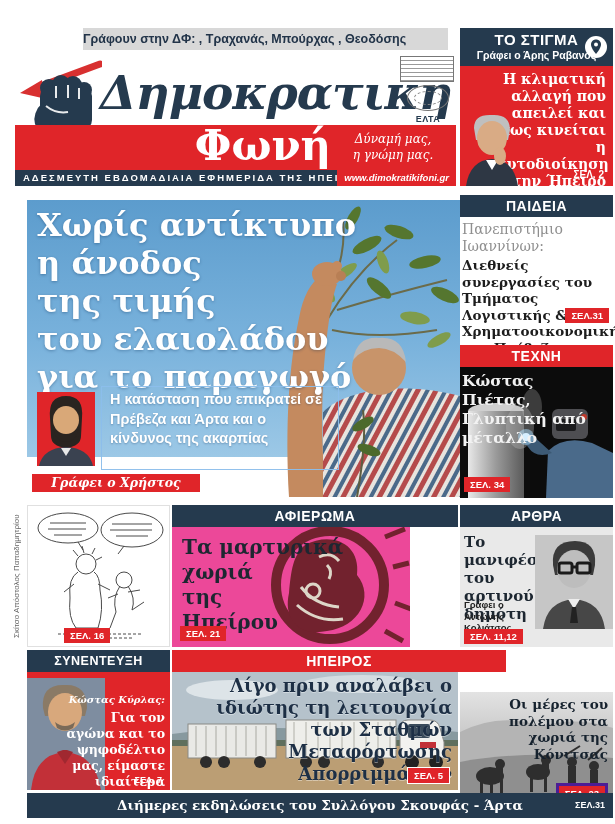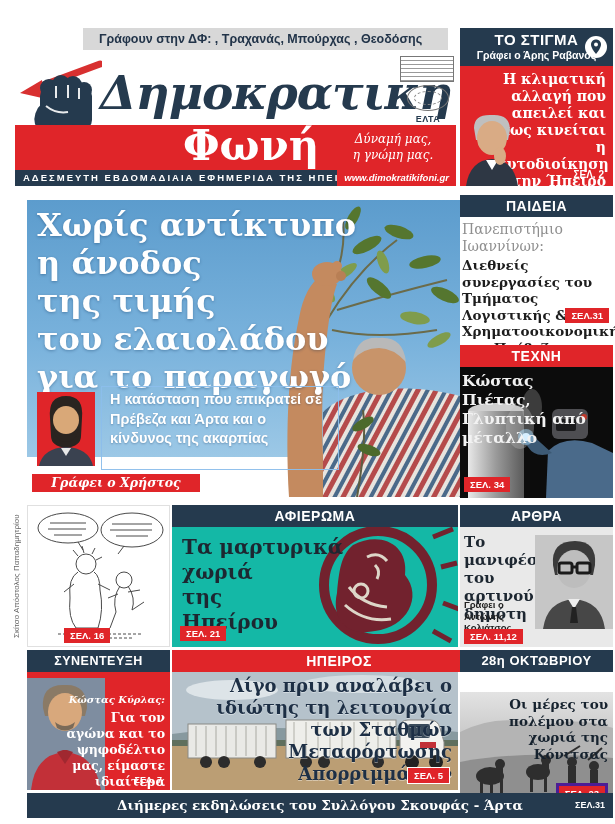--- a/index.html
+++ b/index.html
@@ -4,40 +4,40 @@
 <style>
   html,body{margin:0;padding:0;background:#fff;}
   .page{position:relative;width:615px;height:824px;background:#fff;overflow:hidden;
         font-family:"Liberation Sans",sans-serif;-webkit-font-smoothing:antialiased;}
   .abs{position:absolute;}
   .navybg{background:#253a4e;}
   .redbg{background:#e02529;}
 
   
   #topbar{left:83px;top:28px;width:365px;height:22px;background:#d8d8d8;
-          color:#223449;font-weight:bold;font-size:12.5px;line-height:22px;padding-left:16px;box-sizing:border-box;}
+          color:#223449;font-weight:bold;font-size:12.5px;line-height:22px;padding-left:0;box-sizing:border-box;}
 
   
   #fist{left:16px;top:54px;width:86px;height:94px;}
   #mast-title{left:100px;top:58px;width:302px;height:72px;color:#253a4e;
               font-family:"DejaVu Serif",serif;font-weight:bold;font-style:italic;
               font-size:47px;line-height:70px;letter-spacing:-1px;white-space:nowrap;}
   #stamps{left:400px;top:56px;width:56px;height:72px;}
   .stamp-a{width:54px;height:26px;border:1px solid #777;box-sizing:border-box;
            background:repeating-linear-gradient(180deg,#fff 0 3px,#999 3px 4px);margin-bottom:3px;}
   .stamp-b{width:40px;height:24px;border:1px solid #777;border-radius:50%;margin:0 auto 3px;
            display:flex;align-items:center;justify-content:center;}
   .stamp-b::after{content:"";width:26px;height:12px;border:1px dashed #888;border-radius:50%;}
   .stamp-c{text-align:center;font-weight:bold;font-size:9px;color:#253a4e;letter-spacing:.5px;}
 
   #redband{left:15px;top:125px;width:441px;height:45px;background:#e02529;color:#fff;}
   #dates{position:absolute;left:8px;top:4px;line-height:13px;}
   #date1{font-weight:bold;font-size:11.5px;}
   #date2,#date3{font-size:10.5px;}
-  #foni{position:absolute;left:168px;top:-4px;width:160px;text-align:left;
+  #foni{position:absolute;left:168px;top:-4px;width:160px;text-align:center;
         font-family:"DejaVu Serif",serif;font-weight:bold;font-size:42px;color:#fff;}
   #slogan{position:absolute;right:8px;top:6px;width:110px;text-align:center;color:#fff;
           font-family:"DejaVu Serif",serif;font-style:italic;font-size:12px;line-height:16px;}
   #tagband{left:15px;top:170px;width:441px;height:16px;background:#253a4e;color:#fff;
            font-weight:bold;font-size:9.5px;letter-spacing:2px;line-height:16px;padding-left:8px;box-sizing:border-box;}
   #website{position:absolute;right:0;top:0;height:16px;background:#e02529;color:#fff;
            font-weight:bold;font-style:italic;font-size:9.5px;line-height:16px;
            padding:0 7px;letter-spacing:0;}
 
   
@@ -98,21 +98,21 @@
           font-family:"DejaVu Serif",serif;font-weight:bold;font-style:italic;font-size:12.5px;line-height:17px;}
 
   
   #cartoon-credit{left:12px;top:505px;width:12px;height:142px;
                   writing-mode:vertical-rl;transform:rotate(180deg);
                   font-size:8px;color:#666;text-align:center;}
   #cartoon{left:27px;top:505px;width:143px;height:142px;background:#fff;border:1px solid #e0e0e0;box-sizing:border-box;}
   #cartoon-page{position:absolute;left:36px;bottom:3px;}
 
   #afi-head{left:172px;top:505px;width:286px;height:22px;font-size:14px;line-height:22px;letter-spacing:.5px;}
-  #afi-body{left:172px;top:527px;width:286px;height:120px;background:#14b8a6;overflow:hidden;}
+  #afi-body{left:172px;top:527px;width:238px;height:120px;background:#ec4899;overflow:hidden;}
   #afi-hl{position:absolute;left:10px;top:8px;color:#1d2731;
           font-family:"DejaVu Serif",serif;font-weight:bold;font-size:20px;line-height:25px;}
   #afi-page{position:absolute;left:8px;bottom:6px;}
 
   
   #syn-head{left:27px;top:650px;width:143px;height:28px;font-size:12.5px;line-height:22px;letter-spacing:.5px;}
   #syn-body{left:27px;top:672px;width:143px;height:118px;background:#e02529;overflow:hidden;}
   #syn-kicker{position:absolute;right:5px;top:22px;color:#fff;
               font-family:"DejaVu Serif",serif;font-weight:bold;font-style:italic;font-size:10px;}
   #syn-hl{position:absolute;right:5px;top:38px;width:102px;text-align:right;color:#fff;
@@ -427,21 +427,20 @@
         <circle cx="240" cy="90" r="7" fill="#222"></circle>
           <circle cx="264" cy="90" r="7" fill="#222"></circle>
         <rect x="248" y="70" width="16" height="6" fill="#c23038"></rect>
       </g>
       <path d="M240 102 q20 -4 40 2 l-6 6 q-18 -4 -34 -2 Z" fill="#e8e8e4"></path>
     </svg>
     <div id="ip-hl">Λίγο πριν αναλάβει ο ιδιώτης τη λειτουργία των Σταθμών Μεταφόρτωσης Απορριμμάτων</div>
     <span class="badge" id="ip-page">ΣΕΛ. 5</span>
   </div>
 
-  <div class="abs rcol navybg sec-head" id="okt-head">28η ΟΚΤΩΒΡΙΟΥ</div>
   <div class="abs rcol" id="okt-body">
     <svg width="153" height="118" viewBox="0 0 153 118" style="position:absolute;left:0;top:0">
       <defs>
           <linearGradient id="bw" x1="0" y1="0" x2="0" y2="1">
         <stop offset="0" stop-color="#e3e3e3"></stop>
             <stop offset="1" stop-color="#9c9c9c"></stop>
       </linearGradient>
         </defs>
       <rect width="153" height="118" fill="url(#bw)"></rect>
       <path d="M0 40 Q40 20 80 34 Q120 24 153 36 L153 118 L0 118 Z" fill="#b4b4b4"></path>

